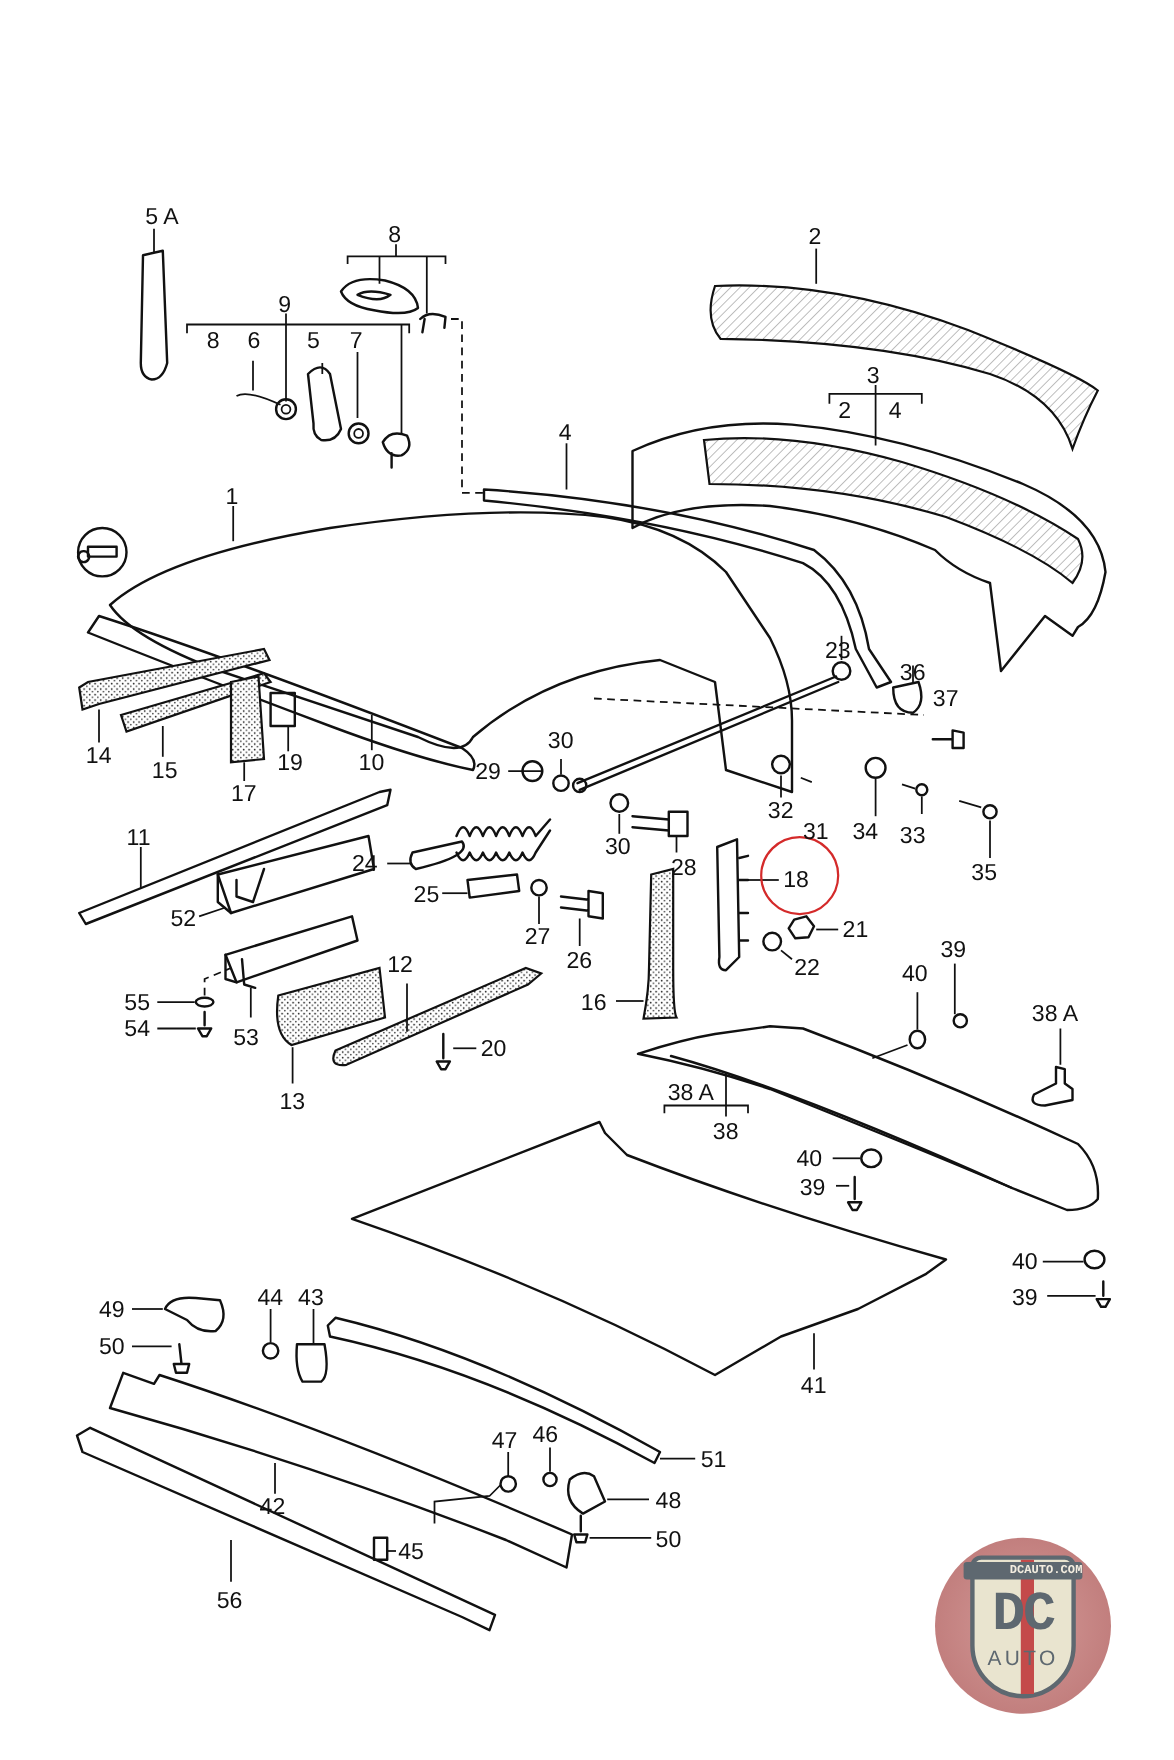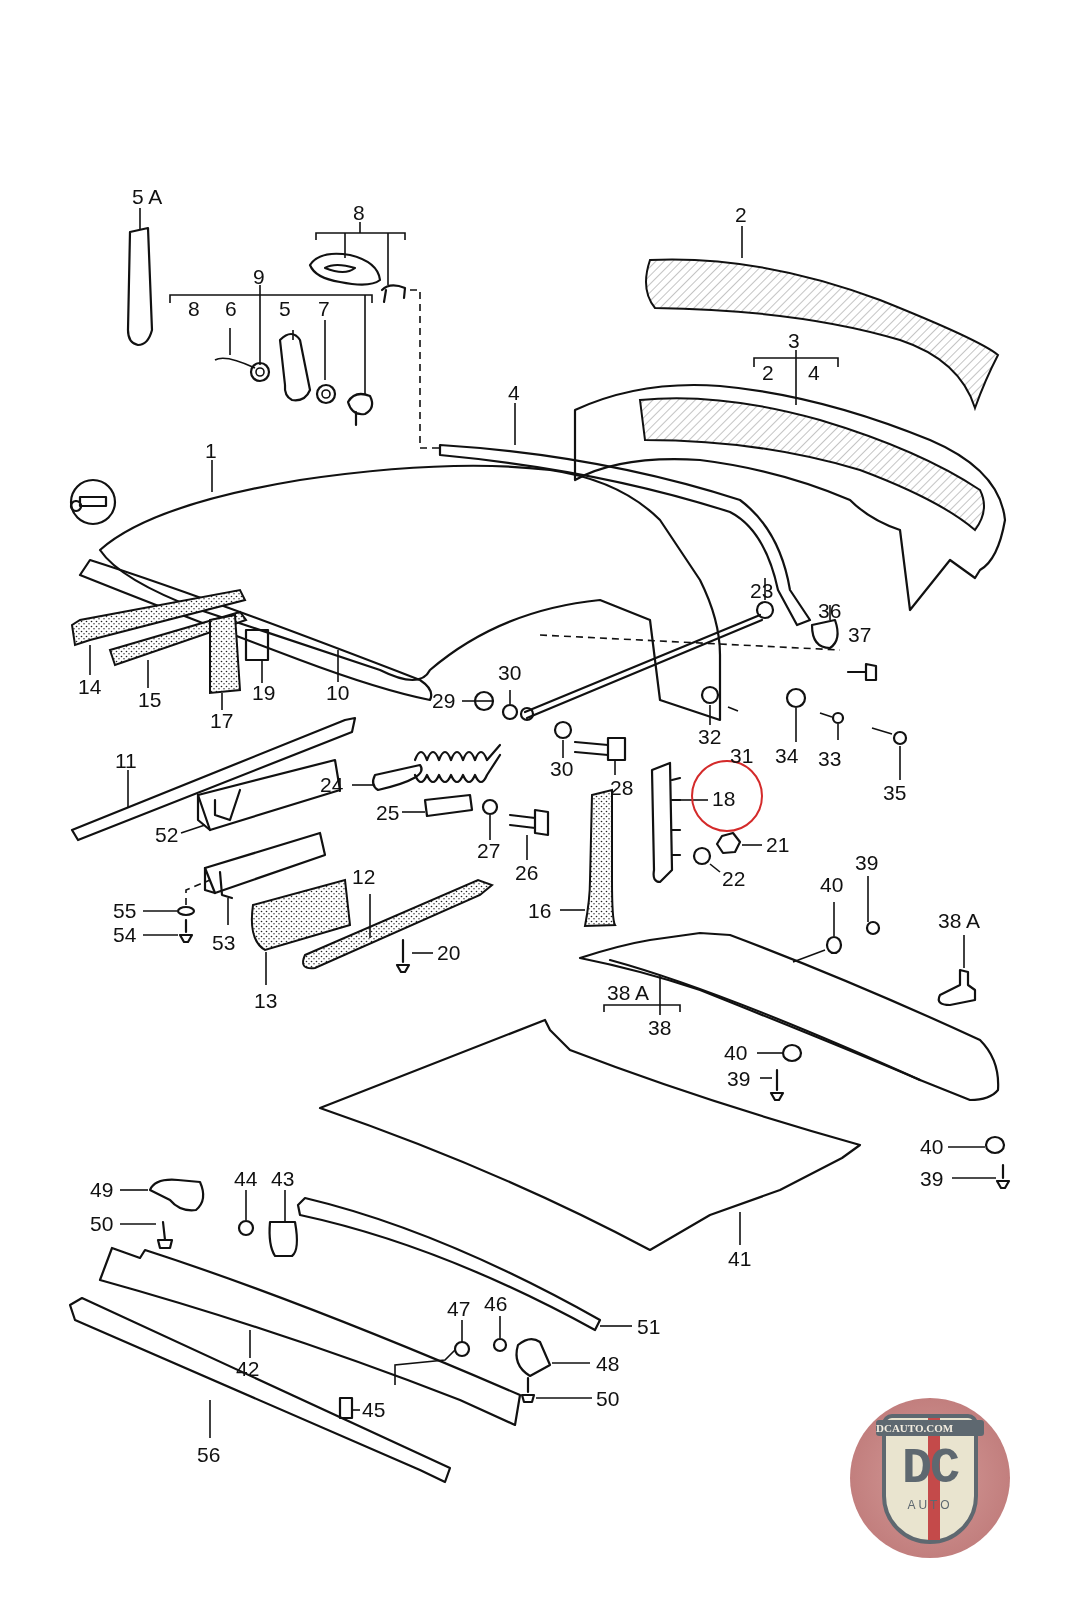--- a/index.html
+++ b/index.html
@@ -8,23 +8,23 @@
   .lbl { font-family: "Liberation Sans", sans-serif; font-size: 21px; fill: #111; }
   .part { fill: none; stroke: #111; stroke-width: 2.2; stroke-linejoin: round; stroke-linecap: round; }
   .thin { fill: none; stroke: #111; stroke-width: 1.6; }
   .leader { fill: none; stroke: #111; stroke-width: 1.6; }
   .dash { fill: none; stroke: #111; stroke-width: 1.6; stroke-dasharray: 7 5; }
   .foam { fill: url(#dots); stroke: #111; stroke-width: 2; }
   .glass { fill: url(#hatch); stroke: #111; stroke-width: 2; }
   #logo { position: absolute; left: 850px; top: 1398px; width: 160px; height: 160px; border-radius: 50%; background: radial-gradient(circle at 50% 50%, #d49a98 0%, #c27f7e 70%, #b56f6f 100%); overflow: hidden; }
   #logo .shield { position: absolute; left: 32px; top: 16px; width: 96px; height: 130px; background: #e9e4cf; border: 4px solid #5e6870; border-radius: 10px 10px 48px 48px; box-sizing: border-box; }
   #logo .stripe { position: absolute; left: 42px; top: 0; width: 12px; height: 122px; background: #c44a4a; }
-  #logo .top { position: absolute; left: 26px; top: 22px; width: 108px; text-align: left; font-family: Liberation Serif, serif; font-weight: bold; font-size: 11px; color: #f3ede0; background: #5e6870; padding: 2px 0; border-radius: 3px; }
+  #logo .top { position: absolute; left: 26px; top: 22px; width: 108px; text-align: right; font-family: Liberation Mono, monospace; font-weight: bold; font-size: 11px; color: #f3ede0; background: #5e6870; padding: 2px 0; border-radius: 3px; }
   #logo .dc { position: absolute; left: 34px; top: 46px; width: 92px; text-align: center; font-family: Liberation Mono, monospace; font-weight: bold; font-size: 50px; letter-spacing: -2px; color: #5e6870; line-height: 50px; }
-  #logo .auto { position: absolute; left: 34px; top: 100px; width: 92px; text-align: center; font-family: "Liberation Sans", sans-serif; font-size: 12px; letter-spacing: 3px; color: #5e6870; }
+  #logo .auto { position: absolute; left: 34px; top: 100px; width: 92px; text-align: center; font-family: "Liberation Sans", sans-serif; font-size: 19px; letter-spacing: 3px; color: #5e6870; }
 </style>
 </head>
 <body>
 
 <svg id="diagram" viewBox="0 0 1067 1600" xmlns="http://www.w3.org/2000/svg">
   <defs>
     <pattern id="dots" width="5" height="5" patternUnits="userSpaceOnUse">
       <rect width="5" height="5" fill="#fff"></rect>
       <circle cx="1.5" cy="1.5" r="0.8" fill="#222"></circle>
       <circle cx="4" cy="3.8" r="0.7" fill="#222"></circle>

